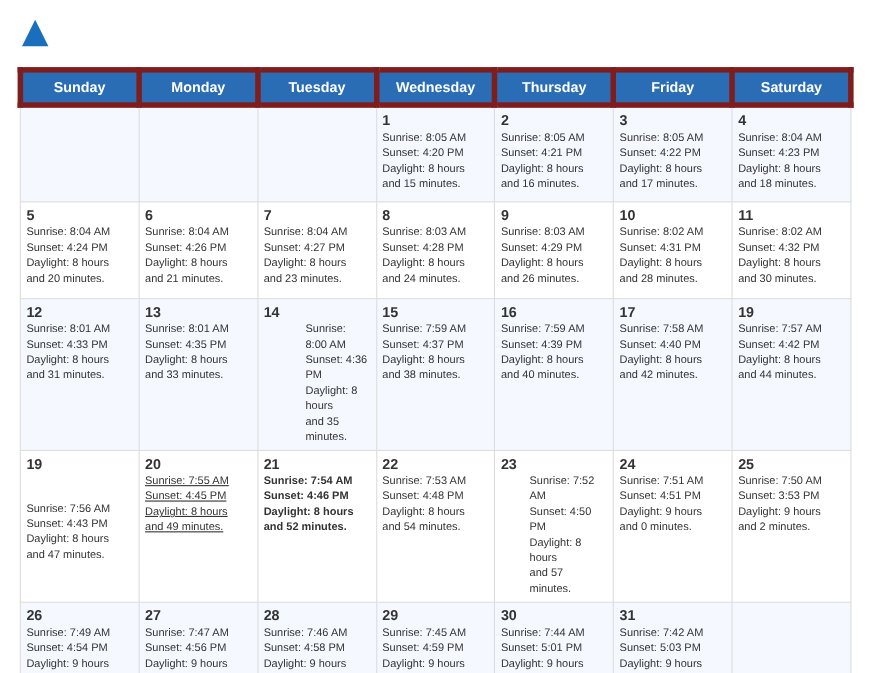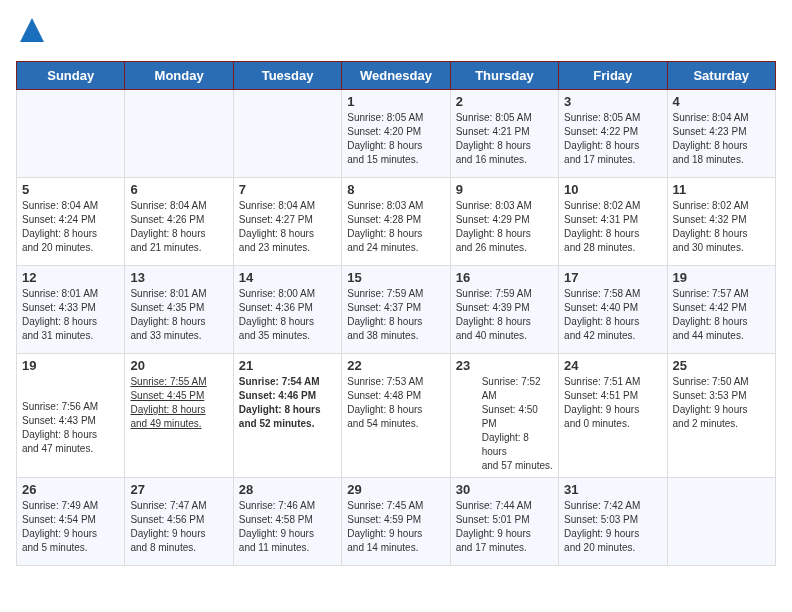--- a/index.html
+++ b/index.html
@@ -50,21 +50,21 @@
       border-collapse: collapse;
       border: 1px solid #ccc;
     }
     .calendar th {
       background-color: #2a6db5;
       color: #fff;
       font-size: 13px;
       font-weight: bold;
       text-align: center;
       padding: 6px 9px;
-      border: 1px solid #7f1d1d;
+      border: 5px solid #7f1d1d;
     }
     .calendar td {
       vertical-align: top;
       width: calc(100% / 7);
       padding: 4px 5px;
       border: 1px solid #ddd;
       font-size: 10.5px;
       color: #333;
       height: 88px;
     }
@@ -213,21 +213,21 @@
         </td>
         <td>
           <span class="day-num">13</span>
           <div class="day-info" style="white-space: pre-line;">Sunrise: 8:01 AM
 Sunset: 4:35 PM
 Daylight: 8 hours
 and 33 minutes.</div>
         </td>
         <td>
           <span class="day-num">14</span>
-          <div class="day-info" style="white-space: pre-line;">Sunrise: 8:00 AM
+          <div class="day-info" style="white-space: pre-line; margin-left: 38px;">Sunrise: 8:00 AM
 Sunset: 4:36 PM
 Daylight: 8 hours
 and 35 minutes.</div>
         </td>
         <td>
           <span class="day-num">15</span>
           <div class="day-info" style="white-space: pre-line;">Sunrise: 7:59 AM
 Sunset: 4:37 PM
 Daylight: 8 hours
 and 38 minutes.</div>

